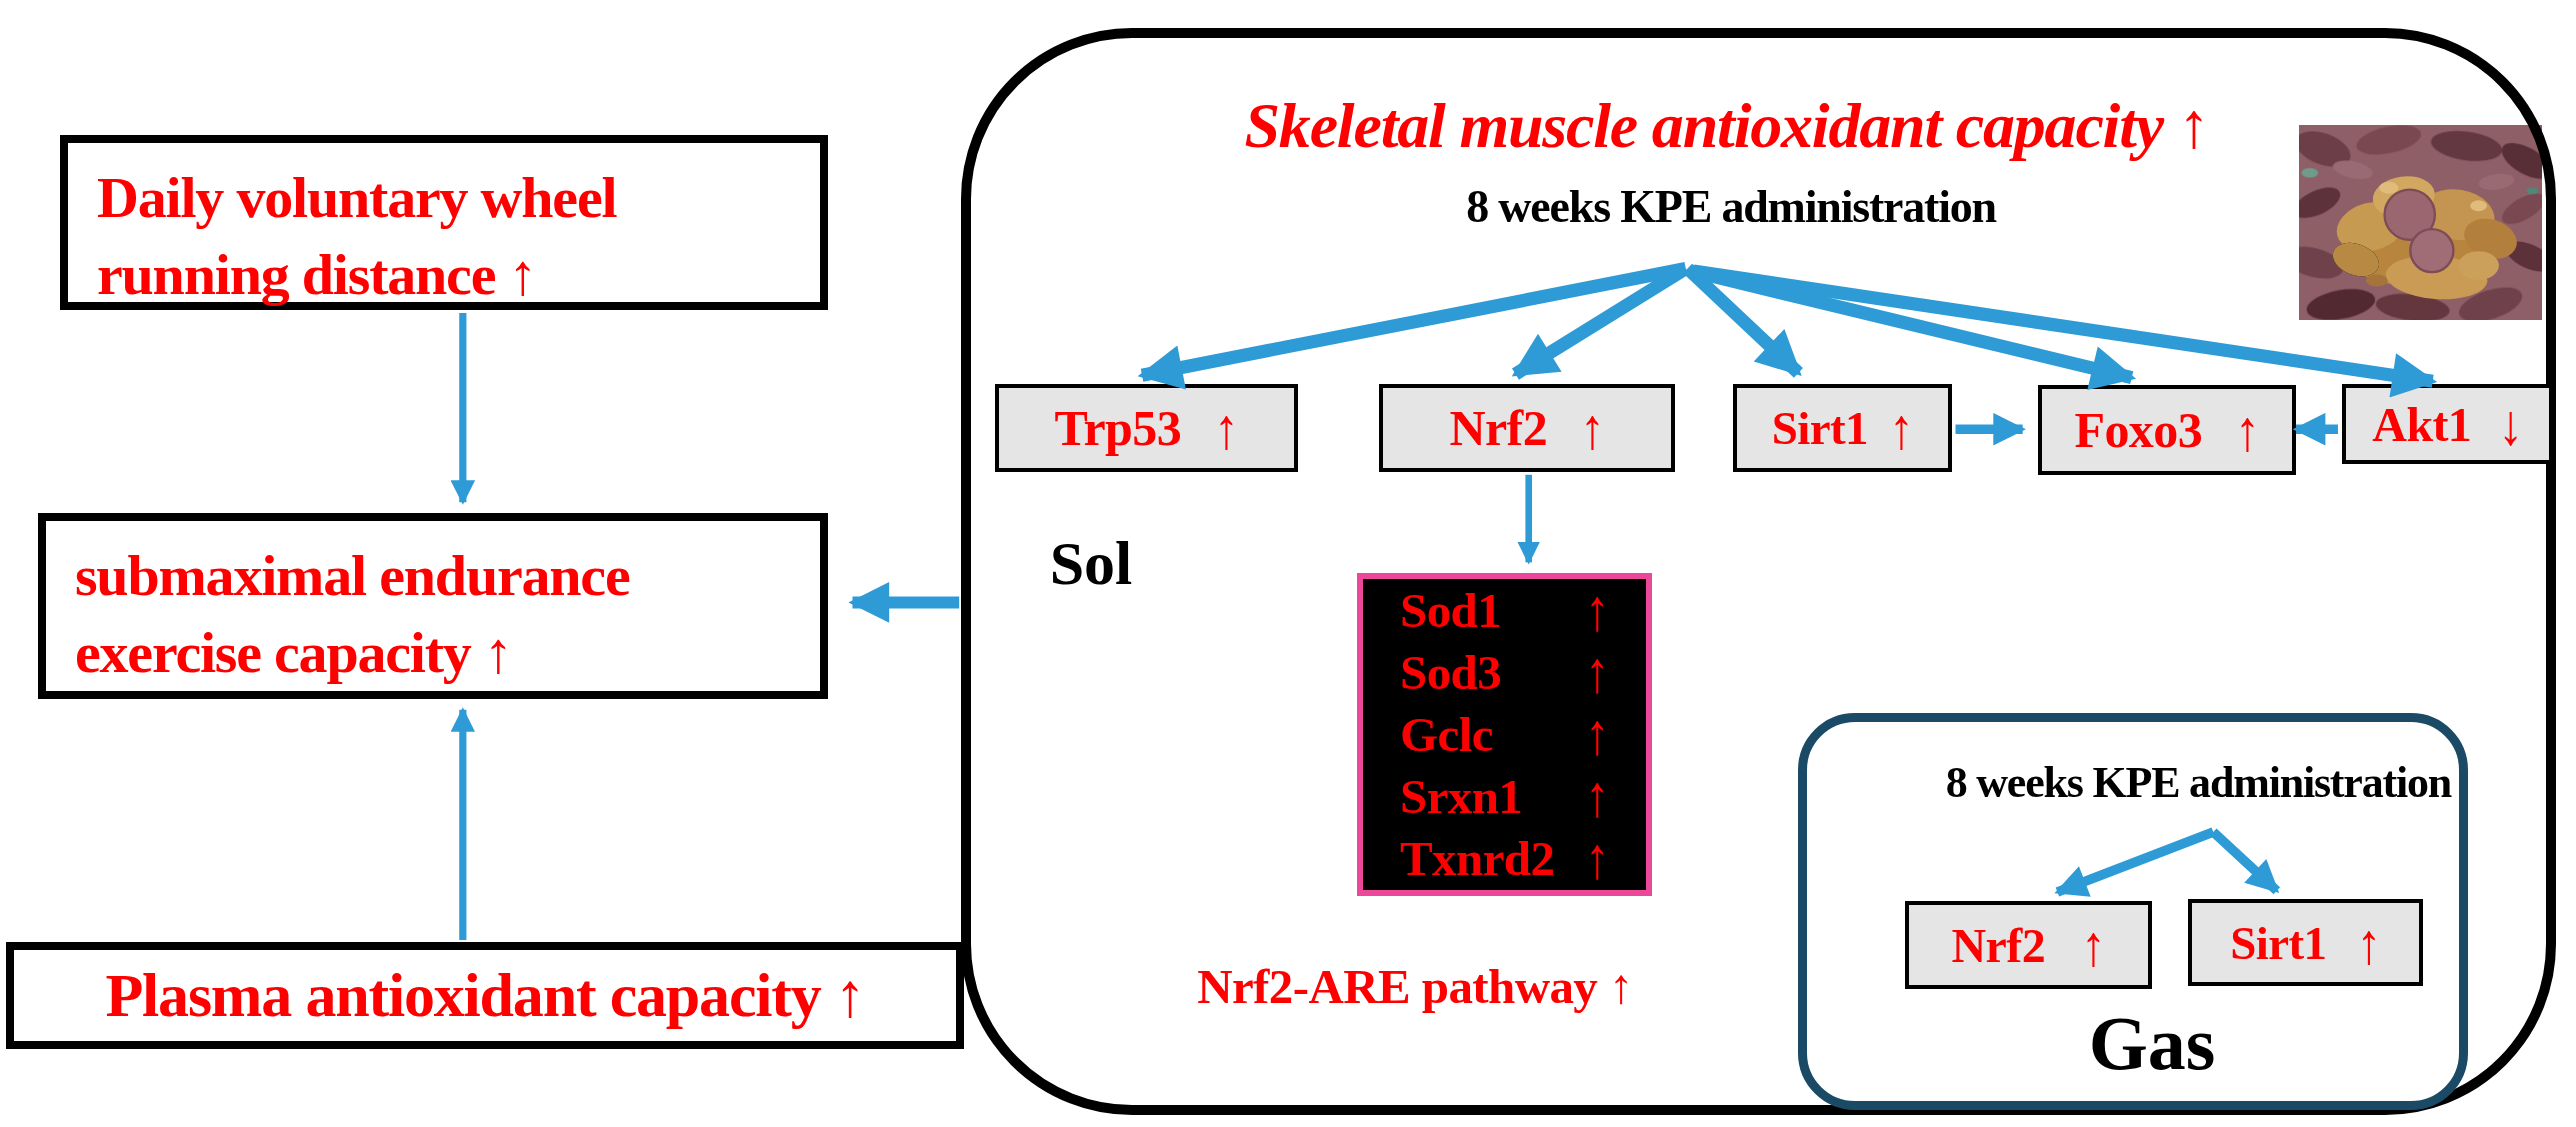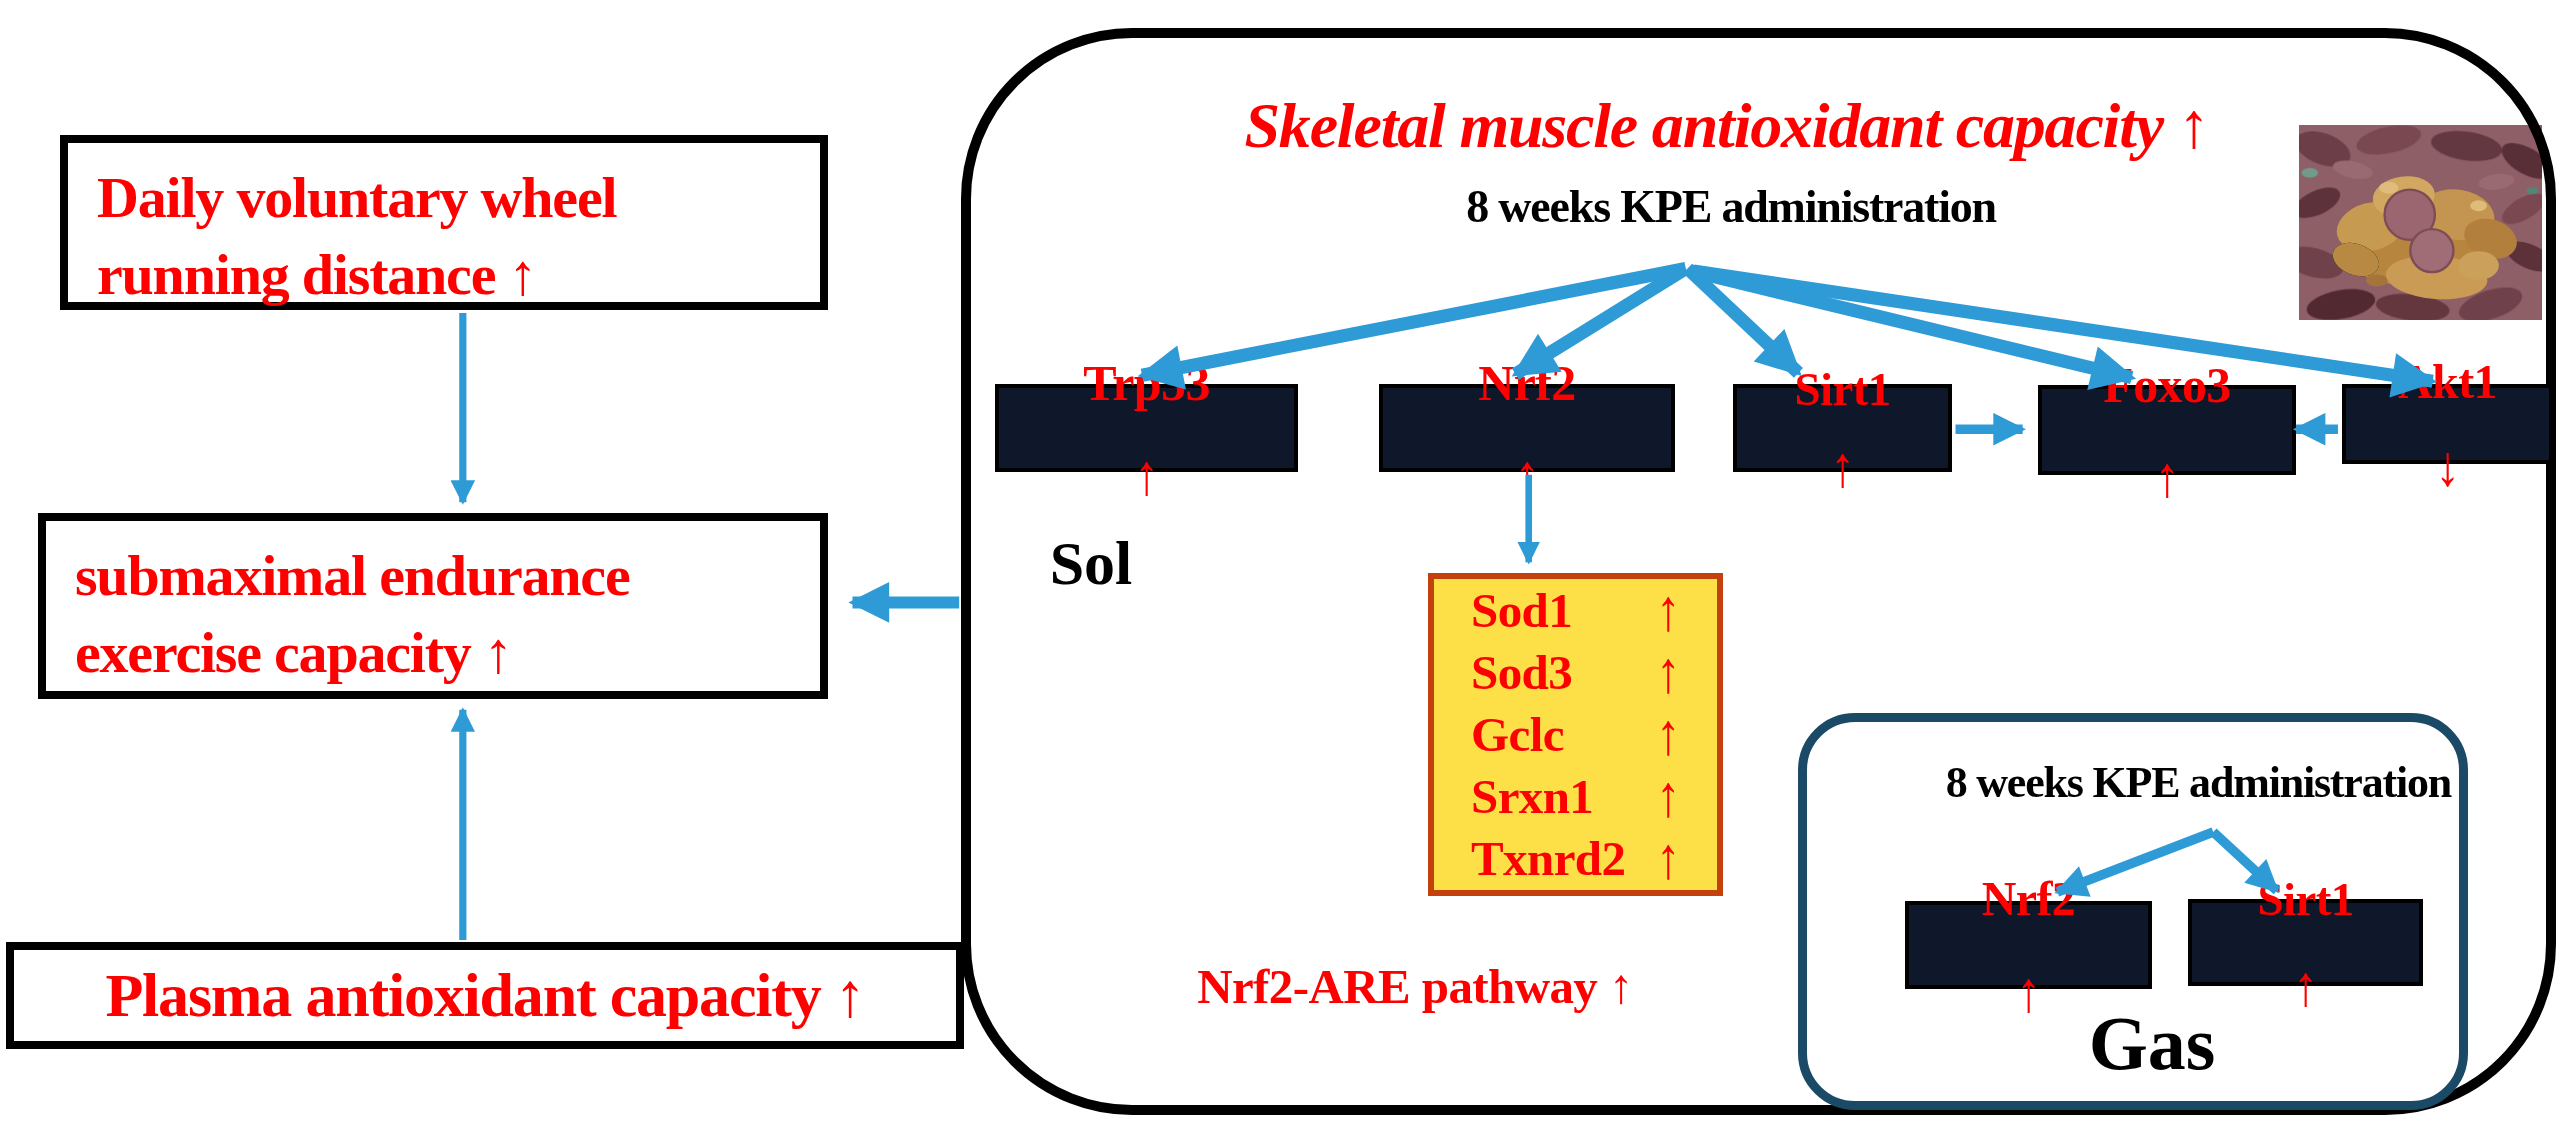--- a/index.html
+++ b/index.html
@@ -18,29 +18,29 @@
     position:absolute;left:961px;top:27.6px;width:1595px;height:1087px;
     border:10.2px solid #000;border-radius:171px;box-sizing:border-box;background:transparent;z-index:4;
   }
   
   #gas-container{
     position:absolute;left:1798px;top:713px;width:670px;height:397px;
     border:9px solid #1B4A66;border-radius:57px;box-sizing:border-box;background:transparent;z-index:4;
   }
   
   .gbox{
-    position:absolute;border:4.2px solid #000;background:#0f172a;box-sizing:border-box;z-index:5;
+    position:absolute;border:4.2px solid #000;background:#e5e5e5;box-sizing:border-box;z-index:5;
     display:flex;align-items:center;justify-content:center;gap:33px;
-    font-size:50px;color:#FF0000;letter-spacing:-0.6px;flex-direction:column;
+    font-size:50px;color:#FF0000;letter-spacing:-0.6px;
   }
   .gbox .rarrow{font-size:50px;transform:scaleY(1.15);}
   
   #sod-box{
-    position:absolute;left:1428px;top:573px;width:295px;height:323px;
-    border:6px solid #c2410c;background:#fde047;box-sizing:border-box;z-index:5;
+    position:absolute;left:1357px;top:573px;width:295px;height:323px;
+    border:6px solid #ec4899;background:#000000;box-sizing:border-box;z-index:5;
     display:flex;flex-direction:column;justify-content:center;padding:6px 37px;
   }
   .sod-row{display:flex;justify-content:space-between;align-items:center;
     font-size:49px;color:#FF0000;line-height:62px;letter-spacing:-0.6px;}
   .sod-row .rarrow{transform:scaleY(1.2);}
   .title{
     position:absolute;left:1139px;top:89px;width:1175px;text-align:center;
     font-size:64px;color:#FF0000;letter-spacing:-1.2px;z-index:5;white-space:nowrap;font-style:italic;
   }
   .admin{

